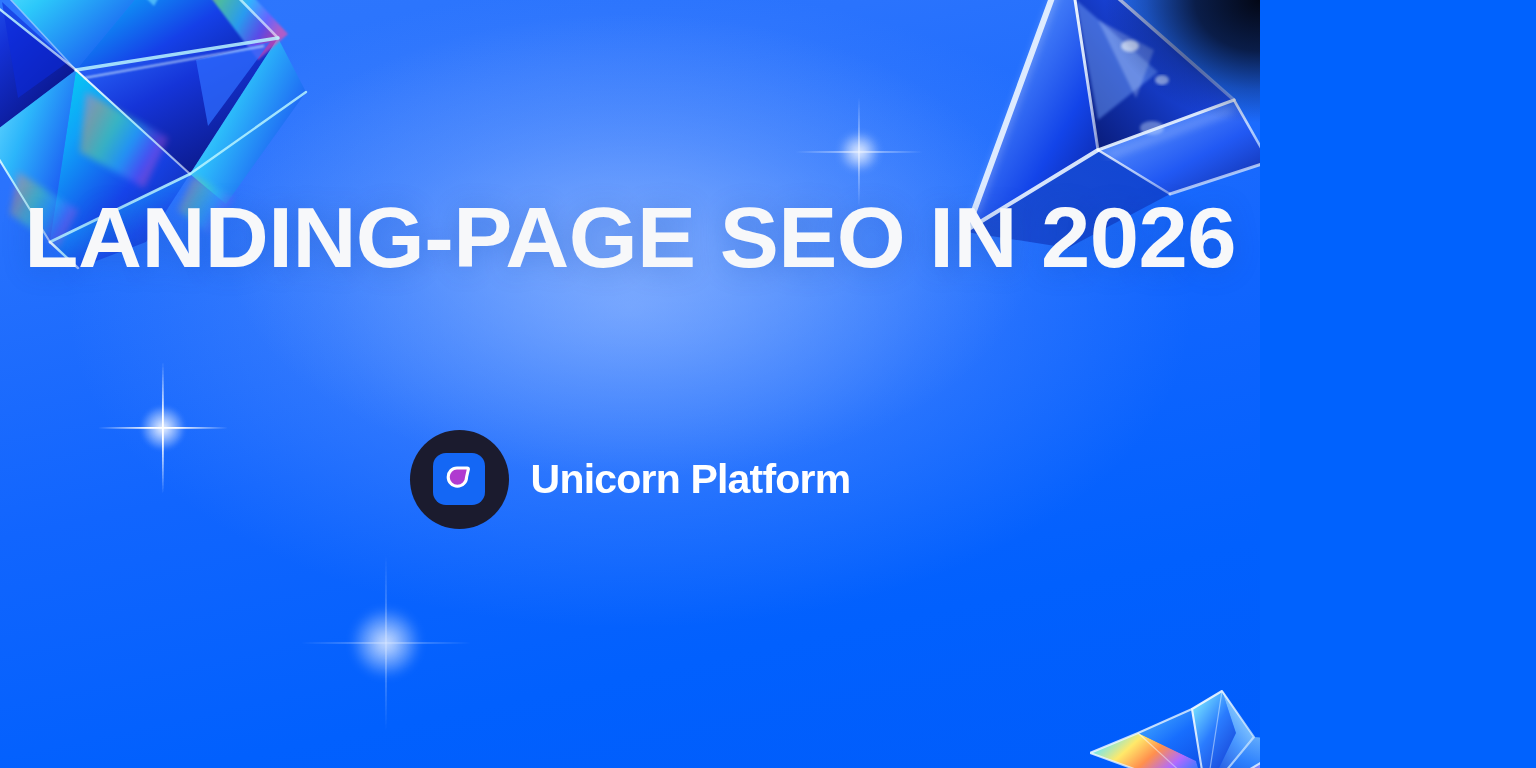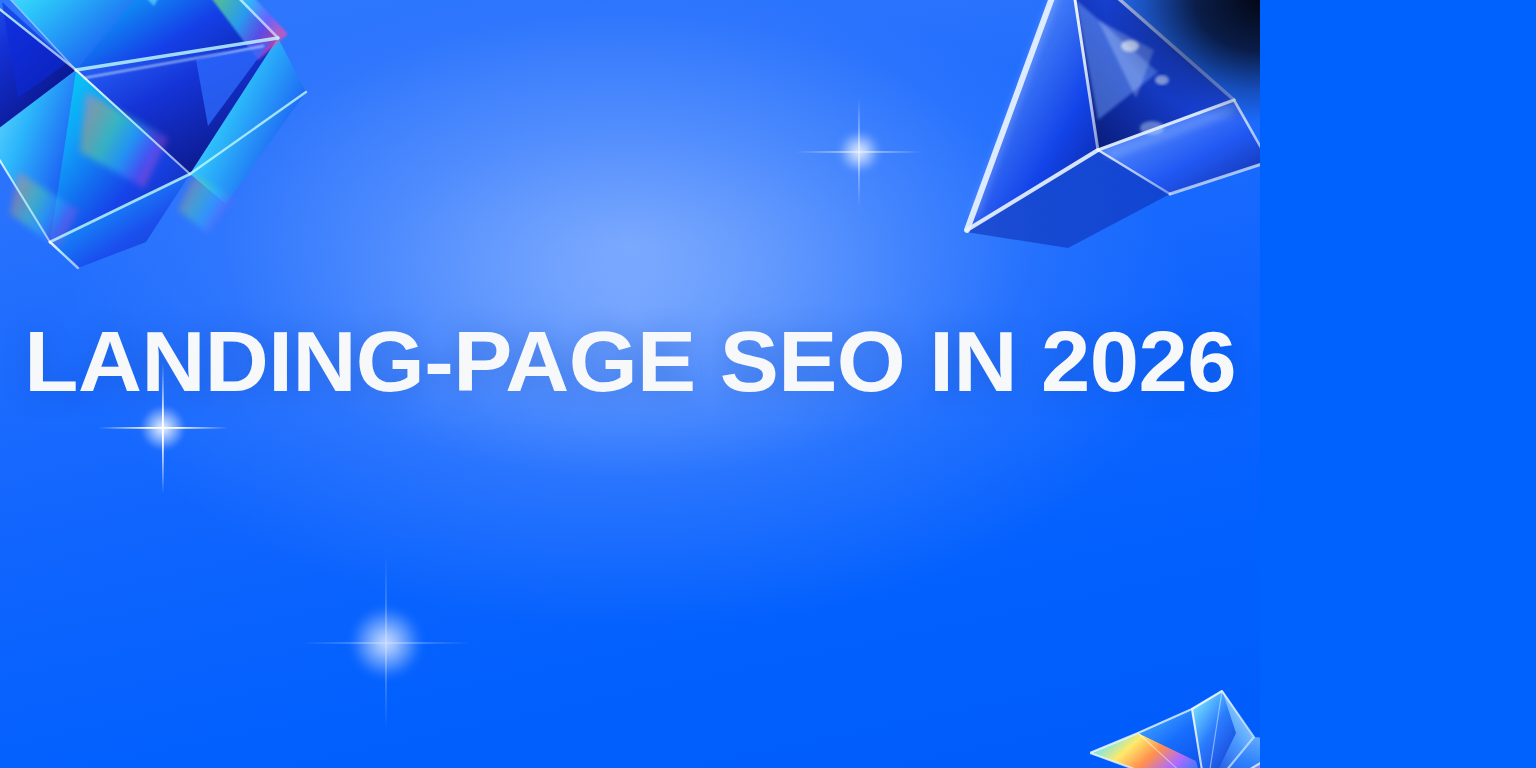--- a/index.html
+++ b/index.html
@@ -380,15 +380,32 @@
   <div class="spark" id="spark-right">
     <i class="v"></i>
       <i class="h"></i>
       <b></b>
   </div>
 
   <div class="content">
 
     <h1 class="title">LANDING-PAGE SEO IN 2026</h1>
 
+    <div class="brand">
+
+      <div class="logo-mark">
+        <div class="logo-tile">
+          <span>
+            <svg width="34" height="34" viewBox="0 0 34 34">
+              <path d="M26.4 7.2 C26.4 6.5 25.9 6.0 25.2 6.0 L15.0 6.0
+                       C10.0 6.0 6.2 10.0 6.2 15.0
+                       C6.2 20.1 10.3 24.2 15.4 24.2
+                       C20.5 24.2 24.6 20.1 24.6 15.0 Z" fill="#B03BD0" stroke="#FFFFFF" stroke-width="3.1" stroke-linejoin="round"></path>
+            </svg>
+          </span>
+        </div>
+      </div>
+
+      <div class="brand-name">Unicorn Platform</div>
+    </div>
   </div>
 
 </div>
 
 </body></html>

